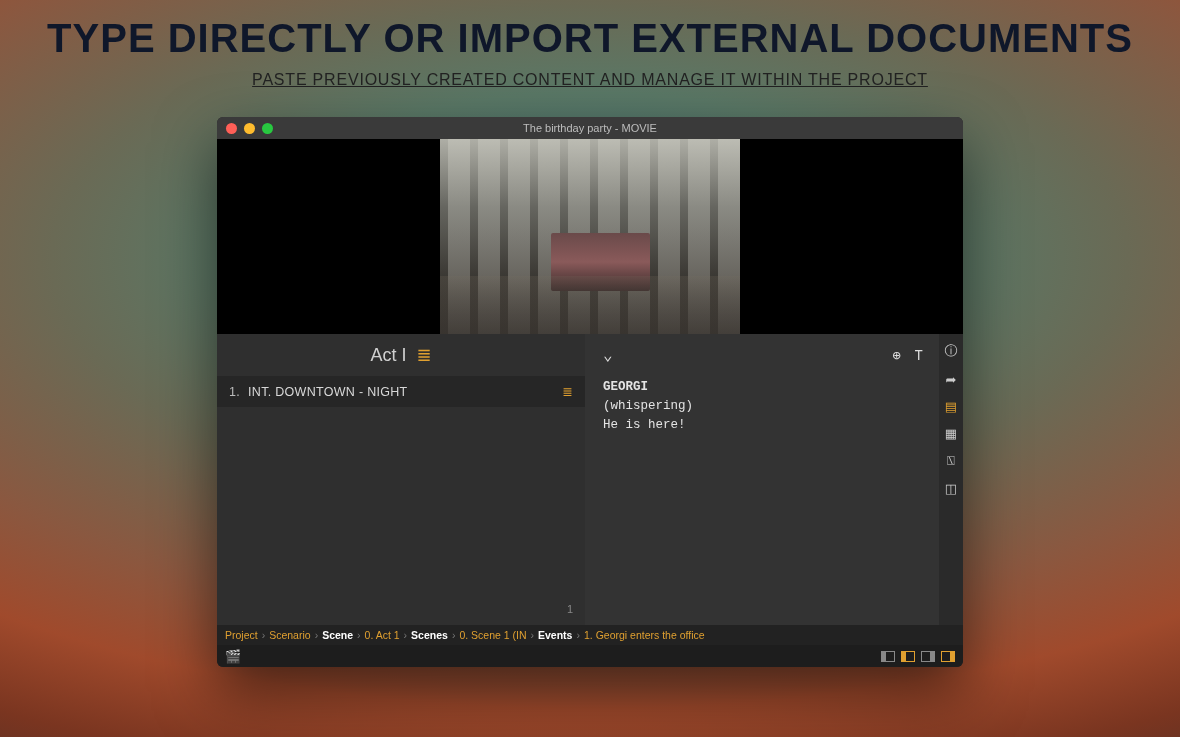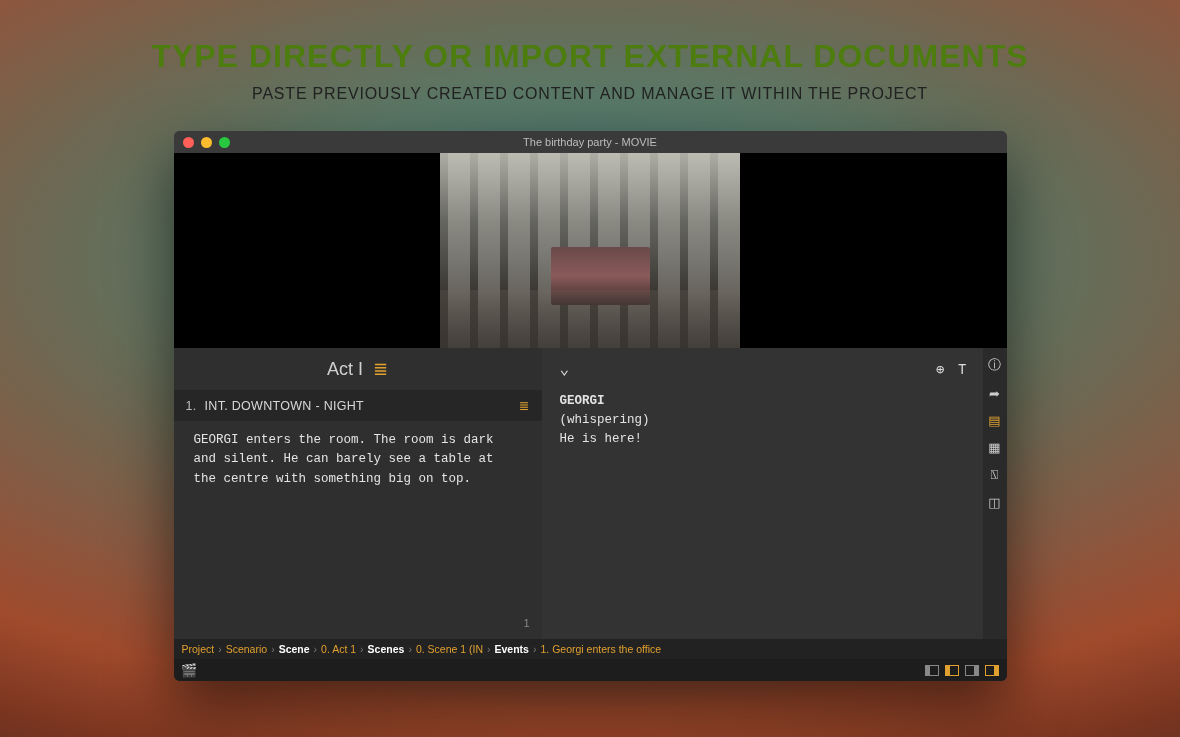--- a/index.html
+++ b/index.html
@@ -3,24 +3,24 @@
 <meta charset="utf-8">
 <style>
   * { box-sizing: border-box; margin: 0; padding: 0; }
   html, body { width: 1180px; height: 737px; overflow: hidden; font-family: -apple-system, "Helvetica Neue", Arial, sans-serif; }
   body {
     background: radial-gradient(ellipse 120% 90% at 50% 35%,
       #3a6b6d 0%, #4a7572 12%, #5a7866 25%, #6a6a55 38%,
       #8a5840 55%, #a04a2c 68%, #7a3520 80%, #3a2a28 100%);
     display: flex; flex-direction: column; align-items: center;
   }
-  .promo-title { margin-top: 38px; font-size: 32px; font-weight: 700; letter-spacing: 1px; color: #4d7c0f; }
-  .promo-sub { margin-top: 10px; font-size: 16px; letter-spacing: 0.8px; color: #222; }
+  .promo-title { margin-top: 16px; font-size: 40px; font-weight: 700; letter-spacing: 1px; color: #0f172a; }
+  .promo-sub { margin-top: 10px; font-size: 16px; letter-spacing: 0.8px; color: #222; text-decoration: underline; }
   .window {
-    margin-top: 28px; width: 833px; height: 550px; border-radius: 6px;
+    margin-top: 28px; width: 746px; height: 550px; border-radius: 6px;
     background: #2b2b2b; box-shadow: 0 25px 60px rgba(0,0,0,0.55);
     display: flex; flex-direction: column; overflow: hidden;
   }
   .titlebar {
     height: 22px; background: #3a3a3a; display: flex; align-items: center;
     position: relative; flex-shrink: 0;
   }
   .traffic { display: flex; gap: 7px; margin-left: 9px; }
   .dot { width: 11px; height: 11px; border-radius: 50%; }
   .dot.red { background: #ff5f57; } .dot.yellow { background: #febc2e; } .dot.green { background: #28c840; }
@@ -117,21 +117,20 @@
     <div class="left-pane">
       <div class="act-row">
         <span>Act I</span>
         <span class="ic">≣</span>
       </div>
       <div class="scene-head">
         <span class="num">1.</span>
         <span>INT. DOWNTOWN - NIGHT</span>
         <span class="ic">≣</span>
       </div>
-      <div class="scene-body">GEORGI enters the room. The room is dark and silent. He can barely see a table at the centre with something big on top.</div>
       <div class="page-num">1</div>
     </div>
 
     <div class="right-pane">
       <div class="script-col">
         <div class="script-top">
           <span class="chev">⌄</span>
           <span class="sp"></span>
           <span class="tool">⊕</span>
           <span class="tool">T</span>

